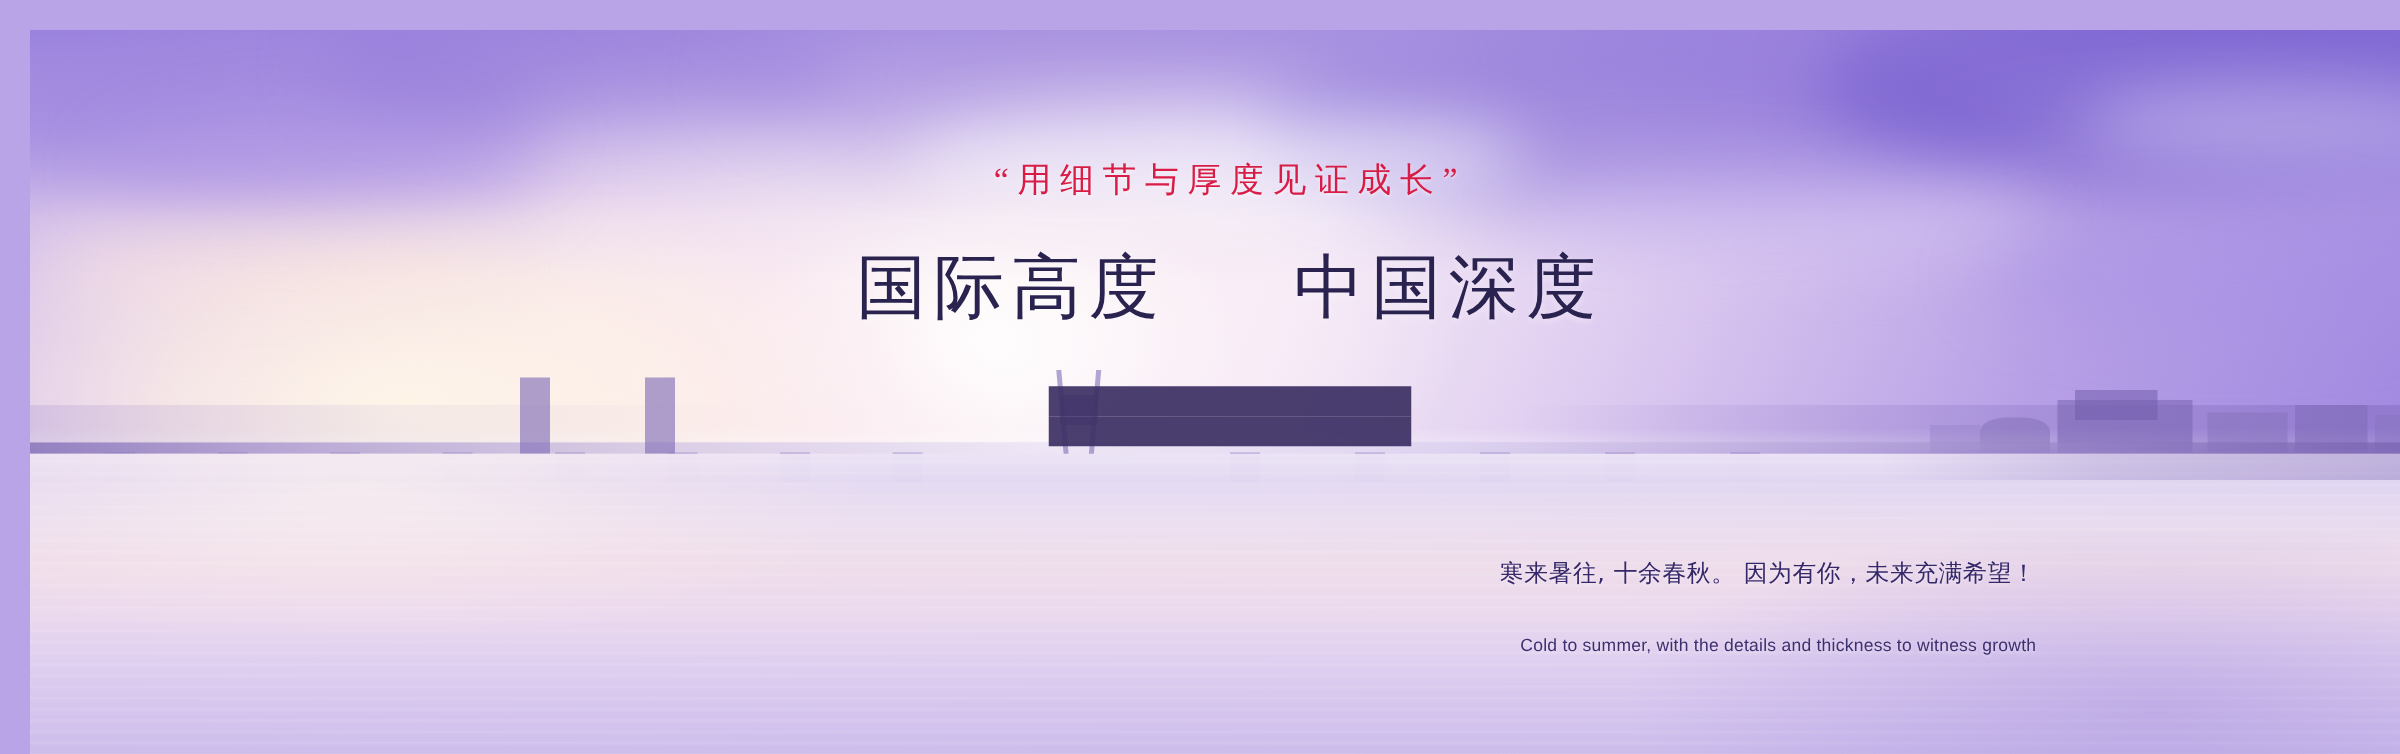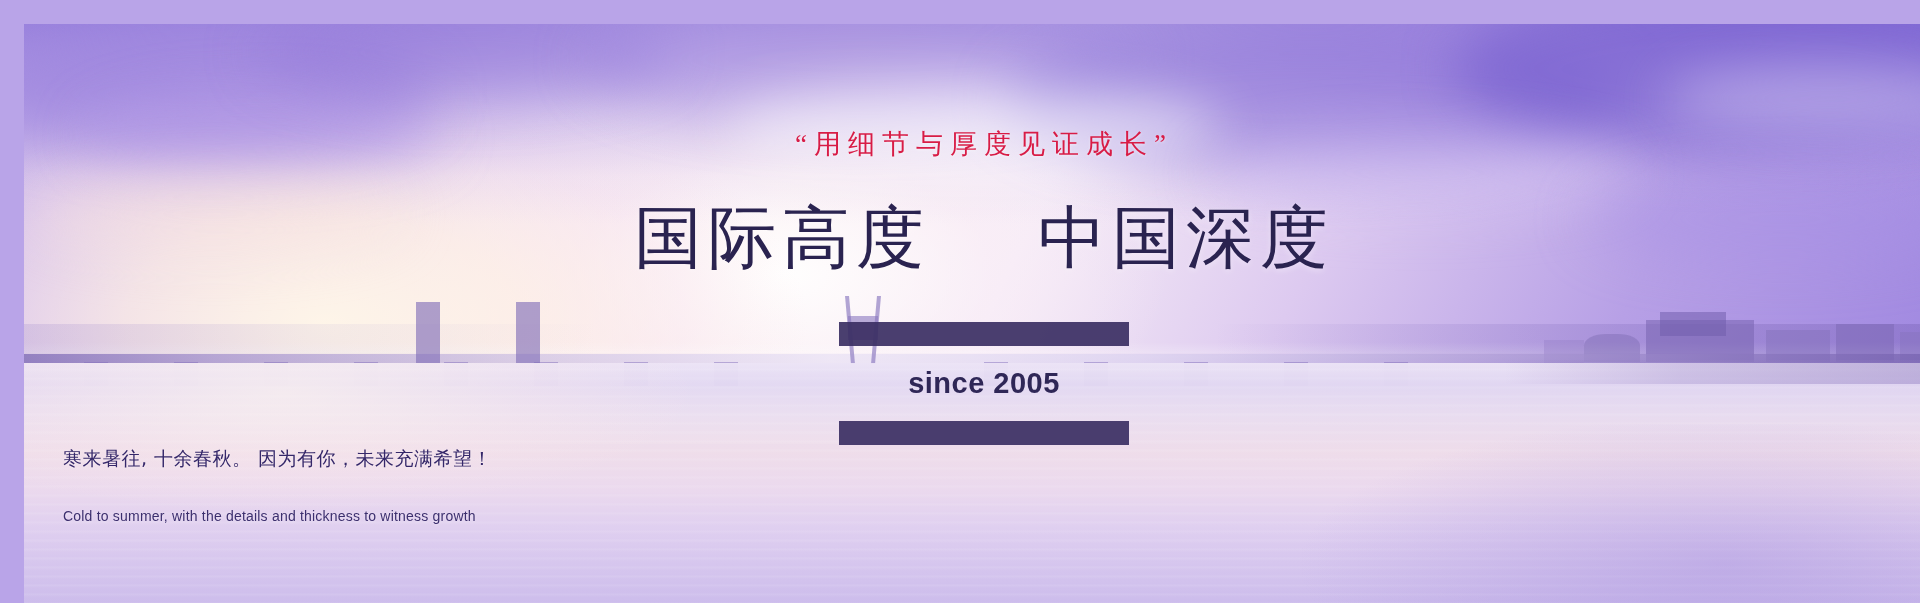--- a/index.html
+++ b/index.html
@@ -135,21 +135,21 @@
     font-size:27px;
     letter-spacing:7px;
     color:#d81c46;
     white-space:nowrap;
     text-shadow:0 1px 3px rgba(255,255,255,0.55);
   }
 
   .headline {
     margin-top:14px;
     font-family:"Liberation Serif", serif;
-    font-size:68px;
+    font-size:56px;
     line-height:1.12;
     font-weight:400;
     color:#2a2350;
     letter-spacing:6px;
     white-space:nowrap;
     text-shadow:0 2px 6px rgba(255,255,255,0.40);
   }
   .headline .gap { display:inline-block; width:38px; }
 
   .since-block {
@@ -163,22 +163,22 @@
   .since-text {
     font-family:"Liberation Sans", sans-serif;
     font-weight:bold;
     font-size:29px;
     color:#2f2757;
     letter-spacing:0.5px;
     margin:9px 0 9px 0;
   }
 
   .bottom-block {
-    position:absolute; left:15px; top:398px; width:1629px;
-    display:flex; flex-direction:column; align-items:flex-start;
+    position:absolute; left:0; top:398px; width:1629px;
+    display:flex; flex-direction:column; align-items:flex-end;
   }
   .cn-sub {
     font-family:"DejaVu Sans", sans-serif;
     font-size:19px;
     color:#35286a;
     letter-spacing:0.5px;
     white-space:nowrap;
     text-shadow:0 1px 3px rgba(255,255,255,0.45);
   }
   .en-sub {
@@ -252,21 +252,20 @@
     <div class="tagline">“用细节与厚度见证成长”</div>
 
     <div class="headline">
       <span>国际高度</span>
       <span class="gap"></span>
       <span>中国深度</span>
     </div>
 
     <div class="since-block">
       <div class="rule"></div>
-      <div class="since-text">since 2005</div>
       <div class="rule"></div>
     </div>
 
   </div>
 
   <div class="bottom-block">
     <div class="cn-sub">寒来暑往, 十余春秋。 因为有你，未来充满希望！</div>
     <div class="en-sub">Cold to summer, with the details and thickness to witness growth</div>
   </div>
 

